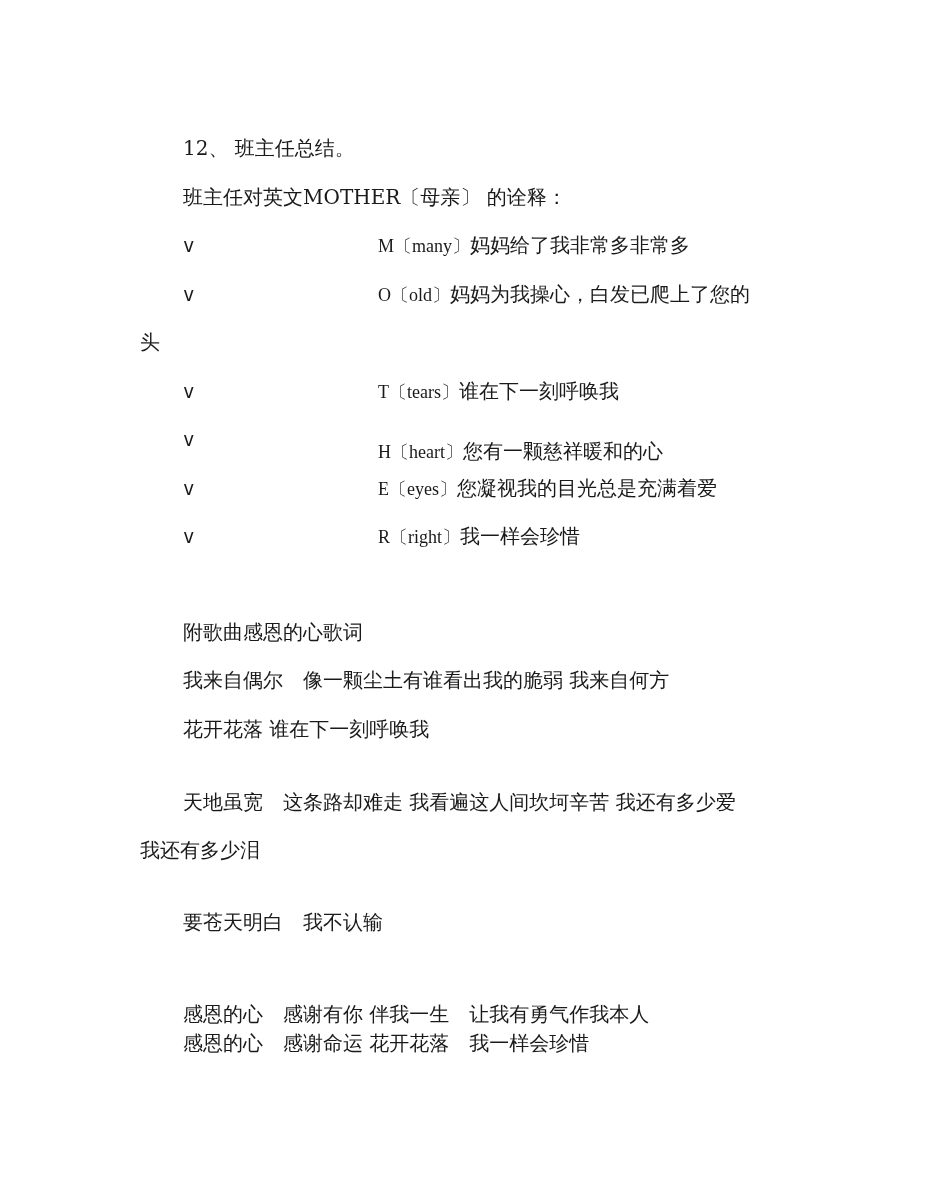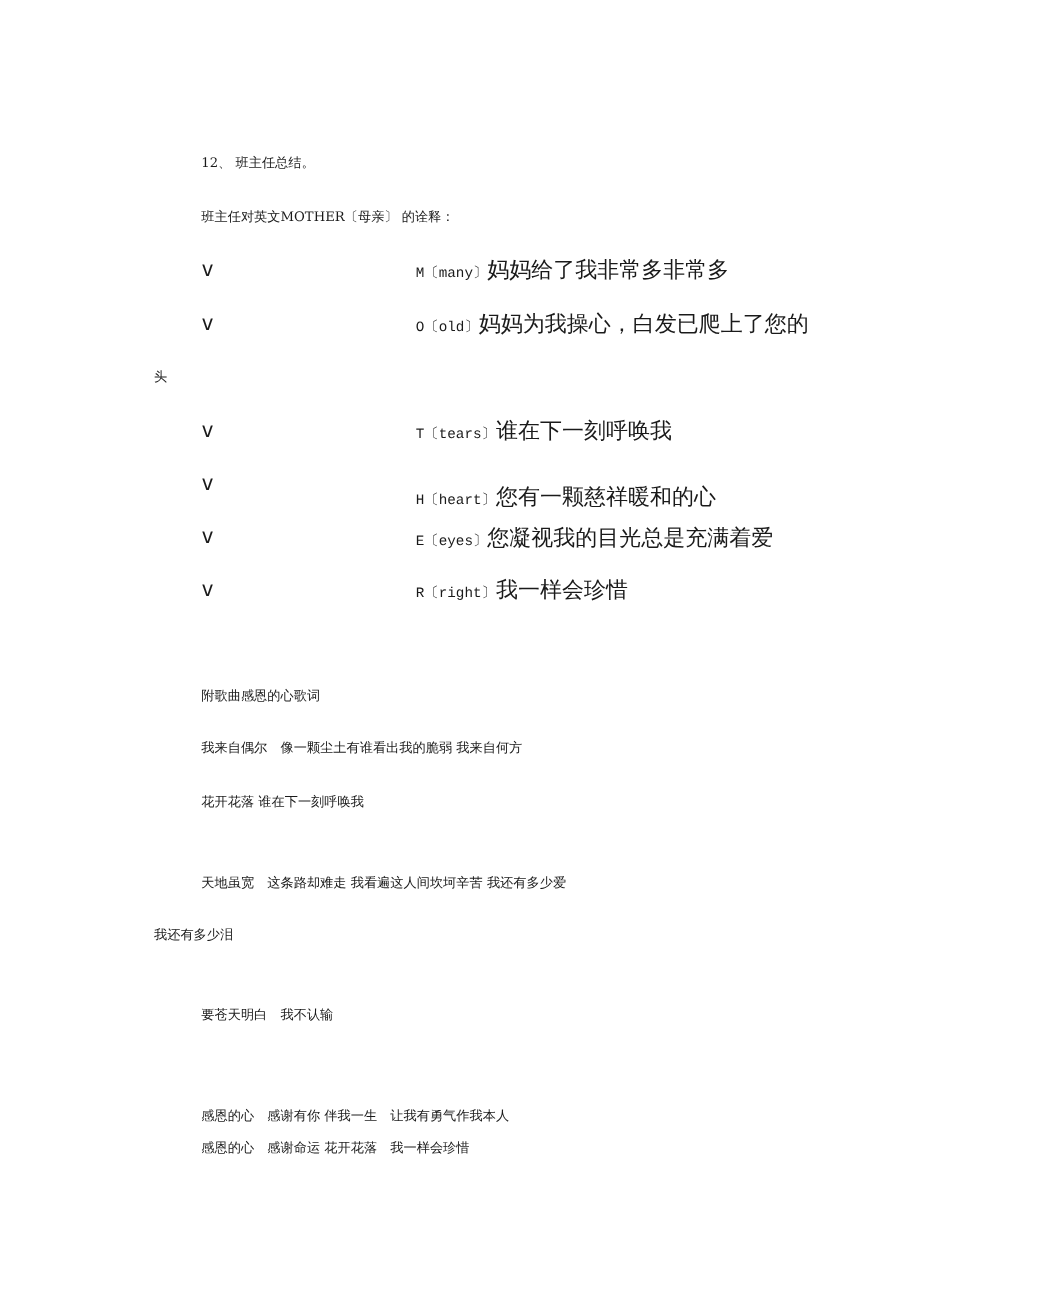--- a/index.html
+++ b/index.html
@@ -1,24 +1,24 @@
 <!DOCTYPE html>
 <html><head>
 <meta charset="utf-8">
 <style>
   html, body { margin: 0; padding: 0; background: #ffffff; }
   body { width: 950px; height: 1189px; position: relative; overflow: hidden;
          font-family: "DejaVu Serif", "Liberation Serif", serif; color: #1a1a1a; }
-  .line { position: absolute; white-space: pre; font-size: 12px; line-height: 24px; }
+  .line { position: absolute; white-space: pre; font-size: 20px; line-height: 24px; }
   .indent { left: 183px; }
   .flush { left: 140px; }
   .vmark { position: absolute; left: 183px; font-size: 19px; line-height: 24px;
            font-family: "DejaVu Sans Mono", "Liberation Mono", monospace; }
   .vtext { position: absolute; left: 378px; font-size: 20px; line-height: 24px; white-space: pre; }
-  .mono { font-family: Liberation Mono, monospace; font-size: 13px; }
+  .mono { font-family: Liberation Serif, serif; font-size: 18px; }
 </style>
 </head>
 <body>
 
 <div>
   <div class="line indent" style="top:136px">12、 班主任总结。</div>
   <div class="line indent" style="top:185px">班主任对英文MOTHER〔母亲〕 的诠释：</div>
 
   <div>
     <div>

